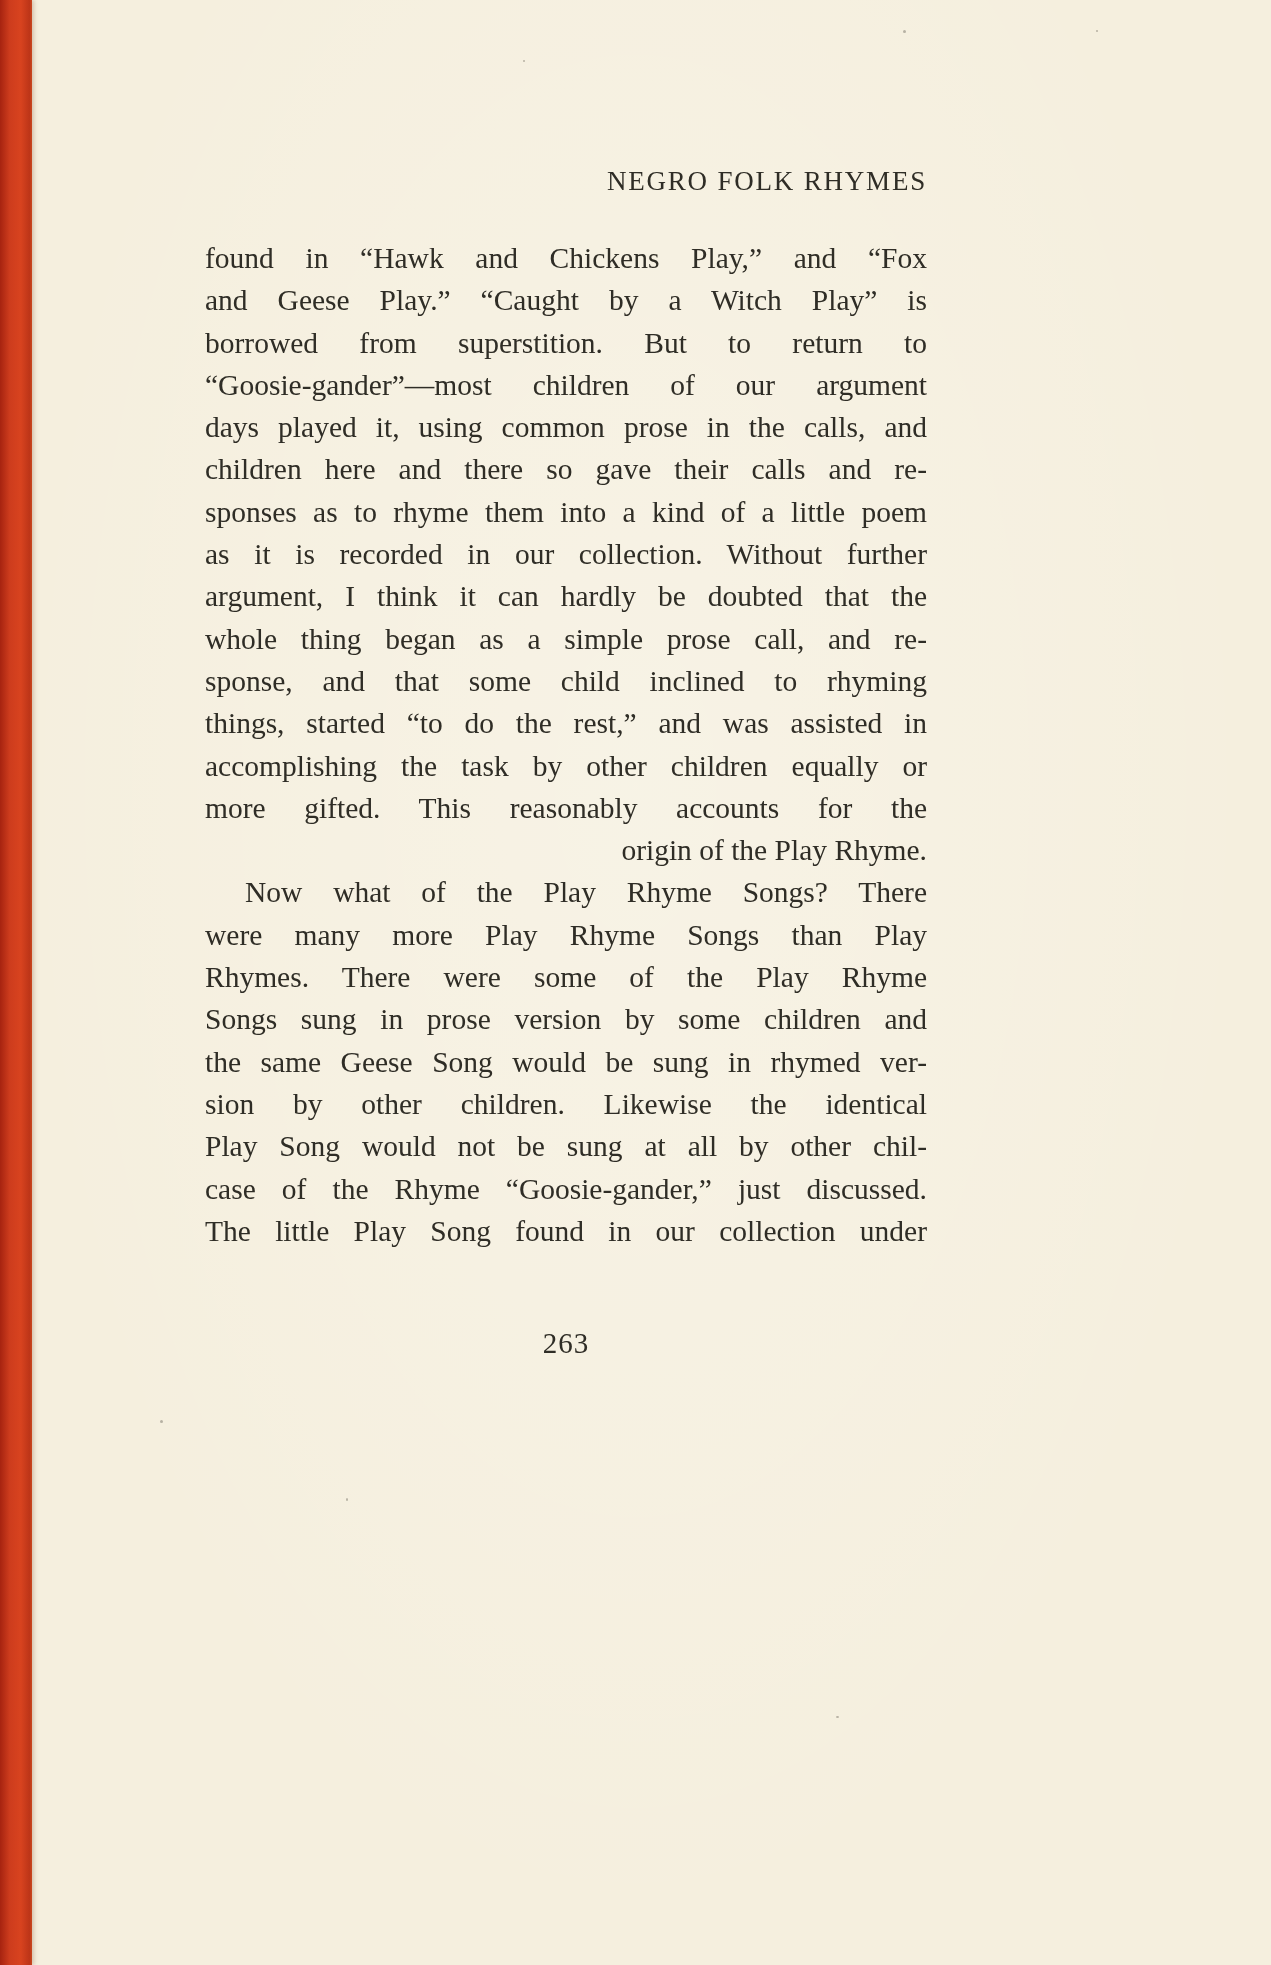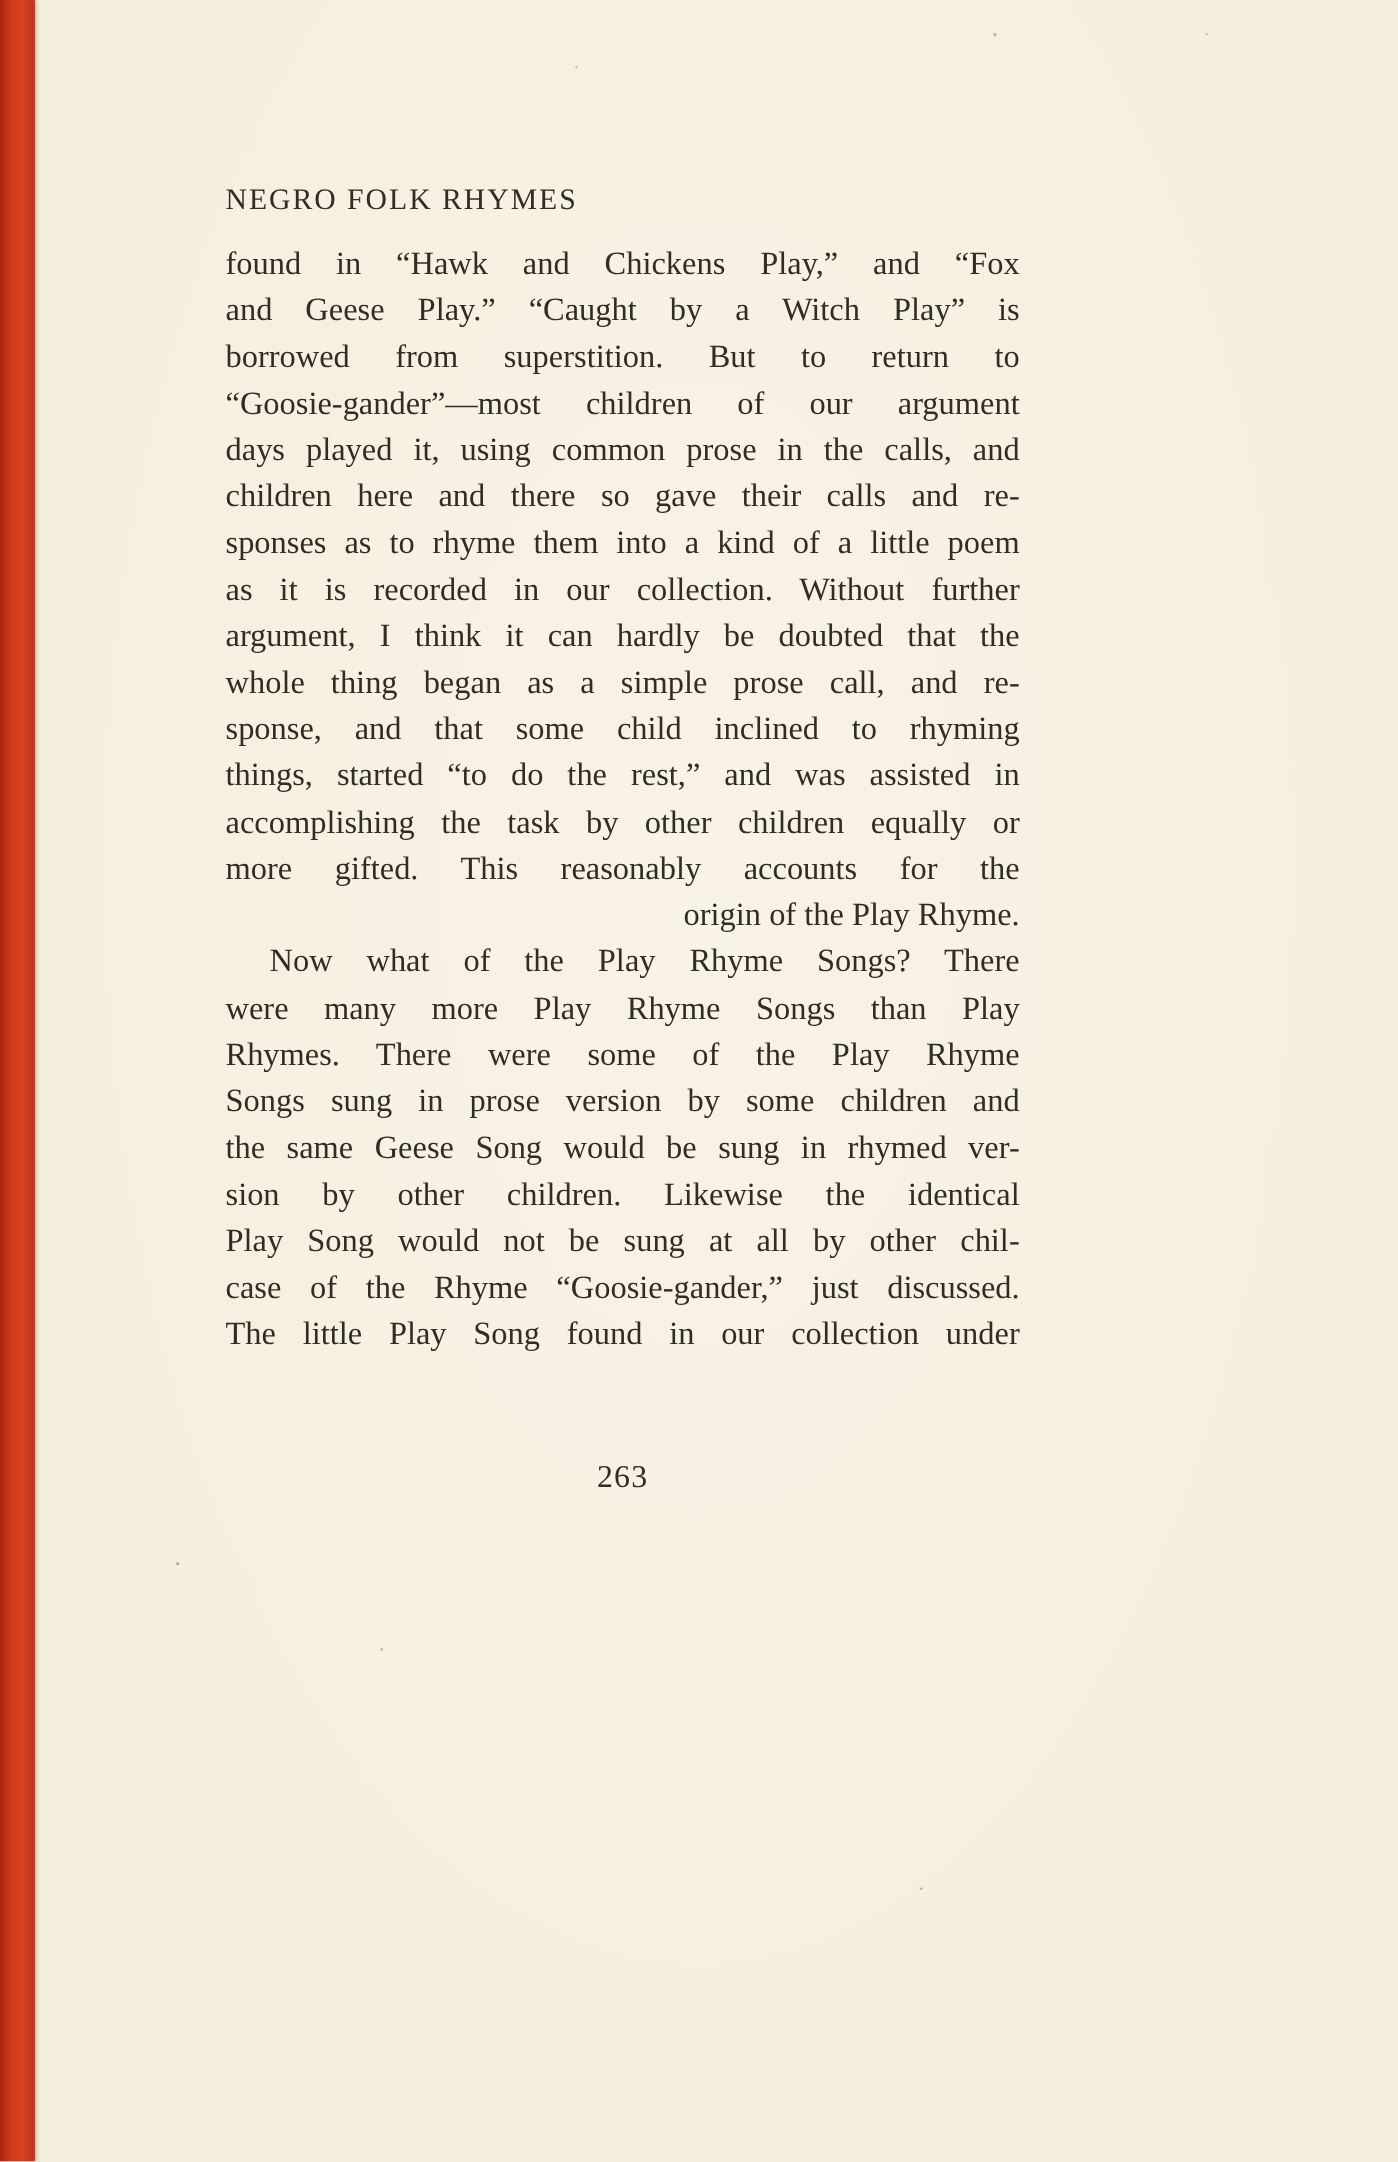--- a/index.html
+++ b/index.html
@@ -28,29 +28,29 @@
     width: 32px;
     height: 100%;
     background: linear-gradient(90deg, #a62310 0%, #cd3c1d 30%, #d8431f 65%, #bd3518 92%, #c9481f 100%);
     box-shadow: 2px 0 4px rgba(120, 60, 30, 0.25);
   }
   .header {
     position: absolute;
     left: 205px;
     top: 166px;
     width: 722px;
-    text-align: left;
+    text-align: right;
     font-size: 27px;
     letter-spacing: 1.8px;
     color: #2f2d26;
   }
   .body-text {
     position: absolute;
     left: 205px;
-    top: 219px;
+    top: 237px;
     width: 722px;
     font-size: 29.5px;
     color: #2f2d26;
   }
   .line {
     height: 42.3px;
     line-height: 42.3px;
     white-space: normal;
     text-align: right;
   }

